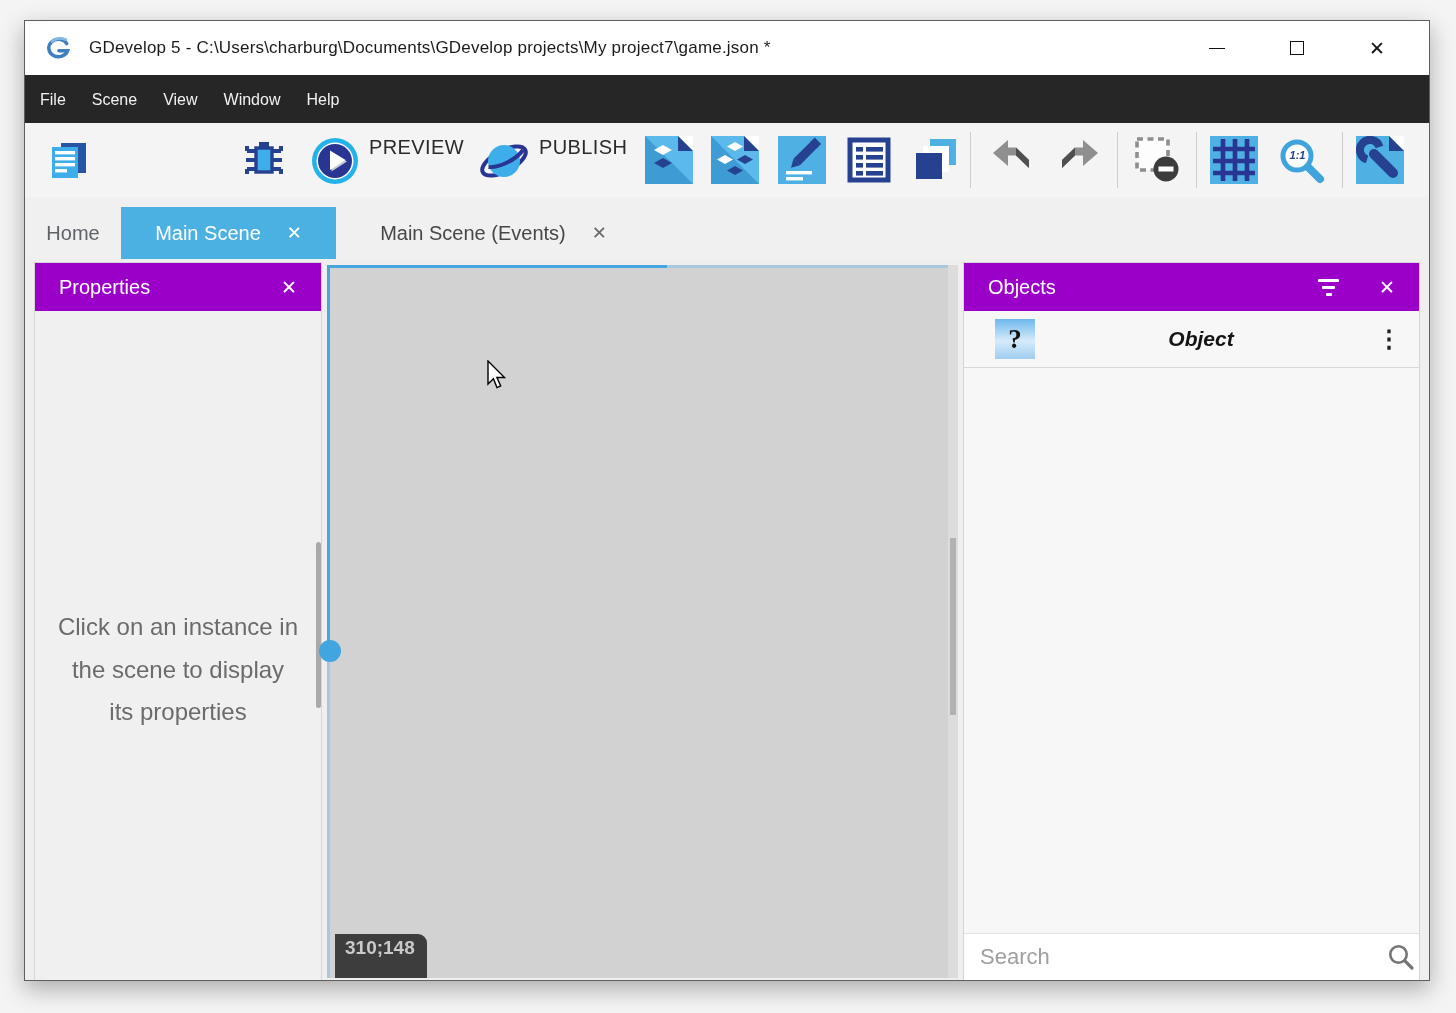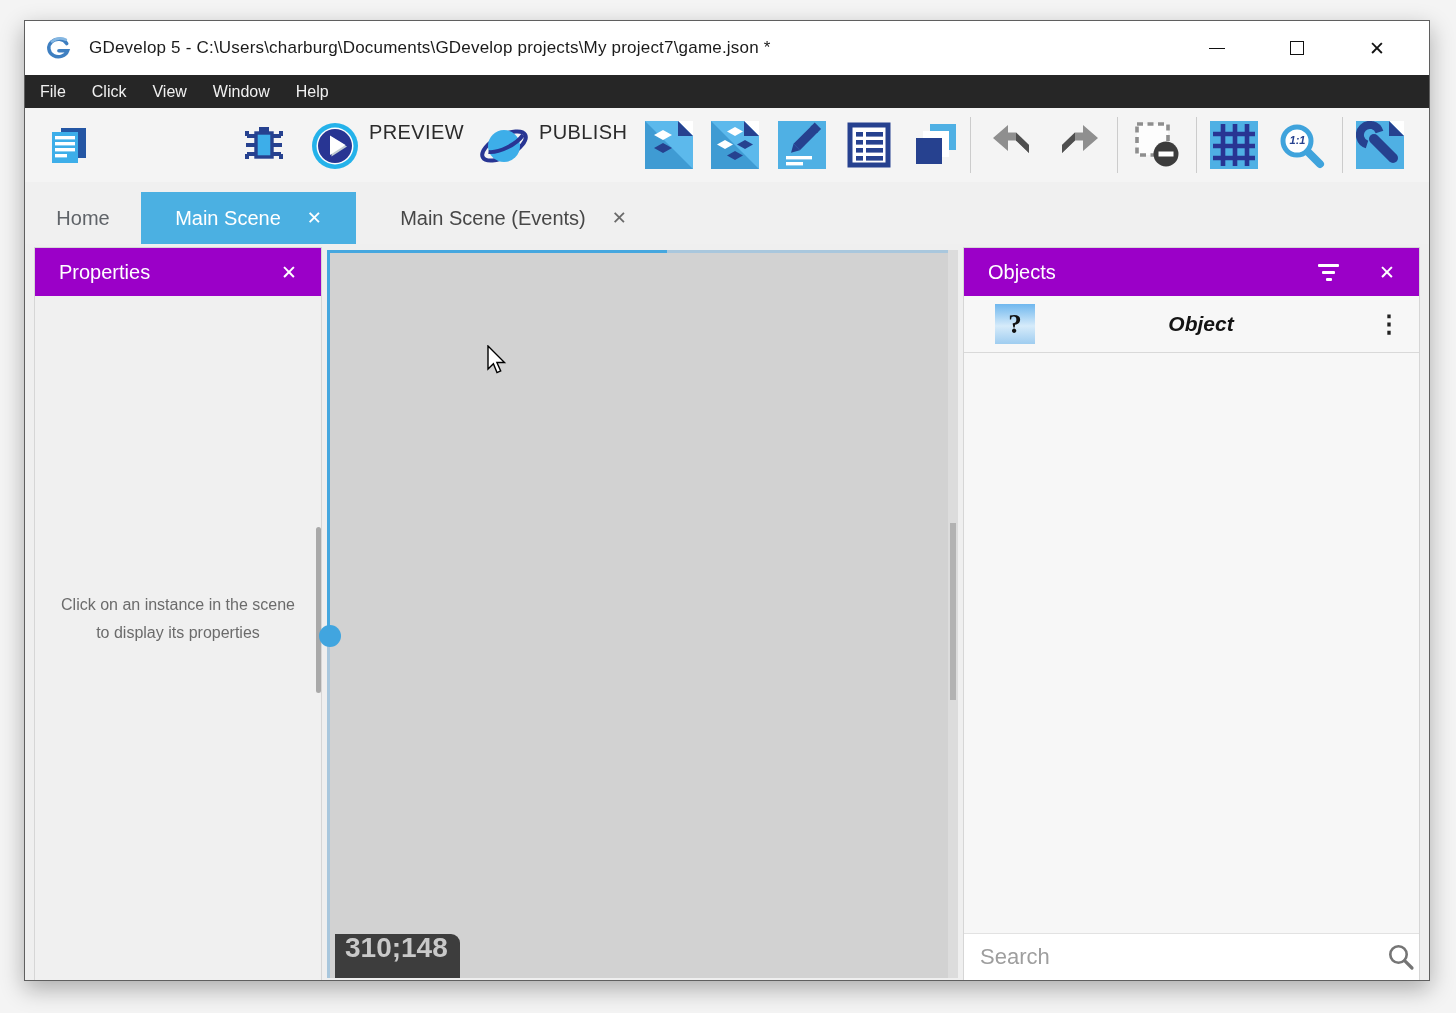--- a/index.html
+++ b/index.html
@@ -13,67 +13,67 @@
   .titlebar { height:54px; background:#fff; display:flex; align-items:center; padding-left:19px; position:relative; flex:none; }
   .titlebar .logo { width:28px; height:28px; flex:none; }
   .titlebar .title { margin-left:17px; font-size:17px; color:#1b1b1b; letter-spacing:.2px; }
   .win-controls { position:absolute; right:36px; top:0; height:54px; display:flex; gap:48px; align-items:center; }
   .win-btn { width:32px; height:32px; display:flex; align-items:center; justify-content:center; cursor:default; }
   .glyph-min { width:16px; height:0; border-top:1.6px solid #111; }
   .glyph-max { width:14px; height:14px; border:1.6px solid #111; }
   .glyph-close { font-size:19px; color:#111; font-weight:400; line-height:1; }
 
   
-  .menubar { height:33px; background:#262626; display:flex; align-items:center; padding-left:2px; flex:none; }
+  .menubar { height:48px; background:#262626; display:flex; align-items:center; padding-left:2px; flex:none; }
   .menu-item { padding:0 13px; font-size:16px; color:#f1f1f1; line-height:33px; }
 
   
   .toolbar { height:74px; background:#f4f4f4; position:relative; flex:none; }
   .tbtn { position:absolute; top:13px; width:48px; height:48px; display:flex; align-items:center; justify-content:center;font-style:italic; }
   .tsep { position:absolute; top:9px; width:1px; height:56px; background:#cccccc; }
   .tlabelbtn { position:absolute; top:13px; height:48px; display:flex; gap:9px; }
   .tlabel { font-size:20px; color:#2b2b2b; letter-spacing:.4px; }
   .zoomwrap { position:relative; width:48px; height:48px; }
   .zoomwrap svg { position:absolute; left:0; top:0; }
   .zoom-ratio { position:absolute; left:7px; top:13px; width:27px; text-align:center; font-size:11px; font-weight:bold; color:#26418f; }
 
   
   .tabbar { height:62px; background:#f0f0f0; display:flex; align-items:flex-end; flex:none; }
   .tab { height:52px; display:flex; align-items:center; justify-content:center; gap:26px; font-size:20px; color:#5f6368; }
-  .tab-home { width:116px; }
+  .tab-home { width:96px; }
   .tab-scene { width:215px; background:#4bb0e2; color:#fff; }
   .tab-events { width:315px; color:#474747; }
   .tab-close { font-size:18px; line-height:1; }
   .tab-scene .tab-close { color:#fff; }
   .tab-events .tab-close { color:#6a6a6a; }
 
   
   .content { flex:1; position:relative; background:#efefef; overflow:hidden; }
 
   .panel { position:absolute; top:3px; bottom:0; background:#f0f0f0; border:1px solid #d6d6d6; border-bottom:none; }
   .panel-header { height:48px; background:#9b00c8; color:#fff; display:flex; align-items:center; padding:0 24px; font-size:20px; }
   .panel-header .spacer { flex:1; }
   .hdr-close { font-size:19px; color:#fff; }
 
   .props-panel { left:9px; width:288px; }
-  .props-empty { padding:295px 22px 0; text-align:center; font-size:16px; line-height:1.78; color:#6b6b6b; }
+  .props-empty { padding:295px 22px 0; text-align:center; font-size:24px; line-height:1.78; color:#6b6b6b; }
   .props-scroll { position:absolute; left:291px; top:283px; width:5px; height:166px; background:#a9a9a9; border-radius:3px; z-index:3; }
 
   
   .canvas { position:absolute; left:302px; top:6px; width:631px; bottom:2px; background:#d2d2d2; overflow:hidden; }
   .cline-top-a { position:absolute; left:0; top:0; width:340px; height:3px; background:#45a7df; }
   .cline-top-b { position:absolute; left:340px; top:0; right:0; height:3px; background:#a9c7dd; }
   .cline-left-a { position:absolute; left:0; top:0; width:3px; height:386px; background:#45a7df; }
   .cline-left-b { position:absolute; left:0; top:386px; width:3px; bottom:0; background:#a9c7dd; }
   .handle-top { position:absolute; left:630px; top:3px; width:20px; height:11px; background:#41a5df; border-radius:0 0 10px 10px; }
   .handle-left { position:absolute; left:294px; top:381px; width:22px; height:22px; background:#41a5df; border-radius:50%; z-index:4; }
   .canvas-vtrack { position:absolute; right:0; top:0; bottom:0; width:10px; background:#dcdcdc; }
   .canvas-vthumb { position:absolute; right:2px; top:273px; width:6px; height:177px; background:#b2b2b2; }
   .coord-badge { position:absolute; left:8px; bottom:0; height:44px; background:#3d3d3d; color:#c9c9c9;
-    font-size:28px; font-weight:bold; display:flex; align-items:center; padding:0 12px 16px 10px; border-top-right-radius:9px; }
+    font-size:19px; font-weight:bold; display:flex; align-items:center; padding:0 12px 16px 10px; border-top-right-radius:9px; }
   .cursor { position:absolute; left:160px; top:95px; }
 
   
   .objects-panel { left:938px; width:457px; display:flex; flex-direction:column; }
   .filter-icon { display:flex; flex-direction:column; align-items:center; gap:4px; margin-right:40px; }
   .filter-icon i { display:block; height:3px; background:#fff; border-radius:1px; }
   .obj-row { height:56px; background:#f7f7f7; display:flex; align-items:center; flex:none; }
   .obj-thumb { width:40px; height:40px; margin-left:31px; background:linear-gradient(180deg,#6fb7ee 0%,#d6ebfa 55%,#9fcdf0 100%);
     display:flex; align-items:center; justify-content:center; font-family:"Liberation Serif", serif;
     font-size:27px; font-weight:bold; color:#111; flex:none; }
@@ -107,21 +107,21 @@
           <span class="glyph-max"></span>
         </div>
       <div class="win-btn">
           <span class="glyph-close">✕</span>
         </div>
     </div>
   </div>
 
   <div class="menubar">
     <span class="menu-item">File</span>
-    <span class="menu-item">Click</span>
+    <span class="menu-item">Scene</span>
     <span class="menu-item">View</span>
     <span class="menu-item">Window</span>
     <span class="menu-item">Help</span>
   </div>
 
   <div class="toolbar">
 
     <div class="tbtn" style="left:20px">
       <svg width="48" height="48" viewBox="0 0 48 48">
         <rect x="16" y="7" width="25" height="30" fill="#2456a4"></rect>

